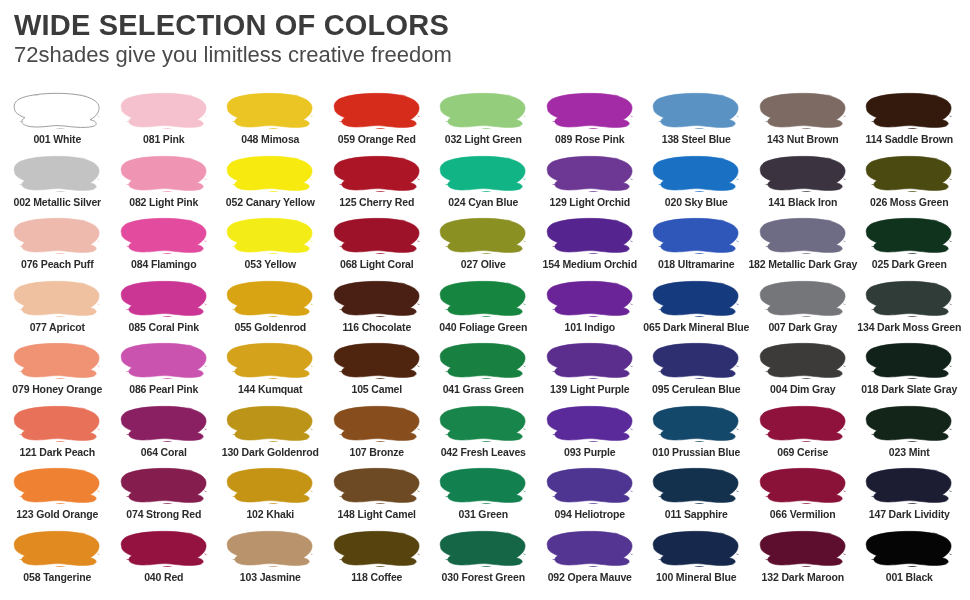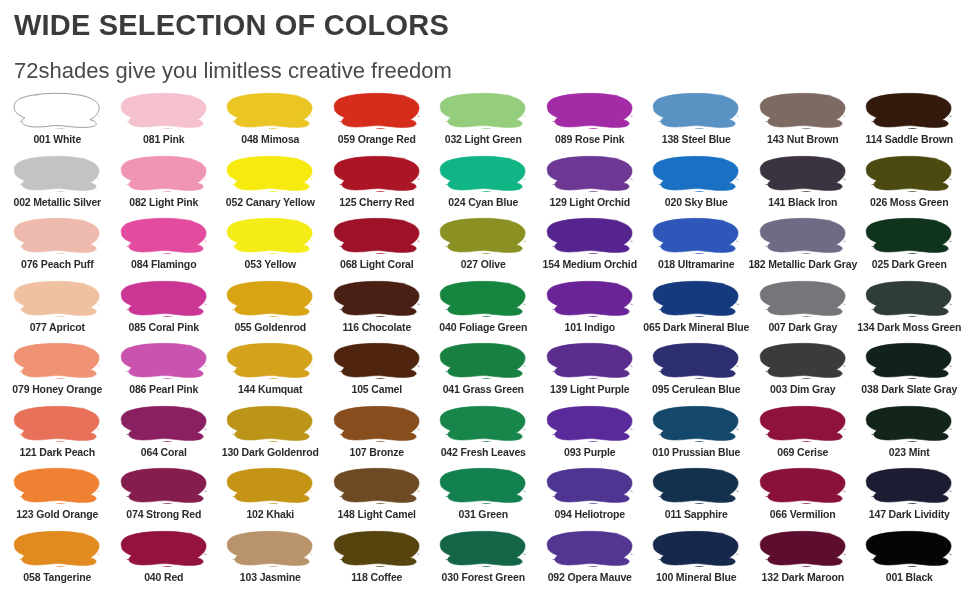--- a/index.html
+++ b/index.html
@@ -27,21 +27,21 @@
     letter-spacing: 0.2px;
     line-height: 1.05;
     margin: 0 0 2px 0;
     font-family: "Liberation Sans", "DejaVu Sans", sans-serif;
   }
   .subtitle {
     font-size: 22px;
     font-weight: normal;
     color: #4a4a4a;
     line-height: 1.15;
-    margin: 18px 0 0 0;
+    margin: 2px 0 0 0;
     font-family: "Liberation Sans", "DejaVu Sans", sans-serif;
   }
 
   .grid {
     position: absolute;
     top: 90px;
     left: 4px;
     width: 962px;
     display: grid;
     grid-template-columns: repeat(9, 106.5px);
@@ -737,36 +737,36 @@
             <g>
               <path d="M7.8,18.5 C6.2,13.6 9.9,9.2 15.4,7.3 C22.8,4.7 32.1,3.4 41.8,2.9 C52.6,2.3 63.9,2.6 73.9,4.2 C82.6,5.6 89.7,8.2 93.4,12.1 C96.6,15.5 96.3,19.8 94.1,23.4 C92.4,26.2 89.6,28.4 86.4,30.1 C88.9,30.6 91.2,31.4 92.3,32.8 C93.6,34.5 92.3,36.2 89.4,37.0 C85.1,38.2 78.3,38.3 71.2,37.8 C66.1,37.4 61.0,36.7 56.8,36.4 C52.0,36.0 48.4,36.2 44.2,36.7 C38.3,37.4 31.6,38.0 25.8,37.4 C20.6,36.9 16.7,35.3 15.6,33.0 C14.7,31.1 16.2,29.3 18.6,28.0 C14.8,26.5 11.2,24.6 9.2,22.3 C8.2,21.1 7.9,19.8 7.8,18.5 Z" fill="#3d3b39" stroke="#3d3b39" stroke-width="0.6"></path>
               <path d="M12.4,31.6 c2.0,-0.5 4.1,-0.3 5.6,0.4 c-1.9,0.5 -4.0,0.4 -5.6,-0.4 Z" fill="#3d3b39" opacity="0.85"></path>
               <path d="M93.5,25.7 c1.4,0.2 2.7,0.8 3.2,1.6 c-1.3,-0.2 -2.6,-0.8 -3.2,-1.6 Z" fill="#3d3b39" opacity="0.85"></path>
               <path d="M49.9,38.9 c3.9,-0.4 8.0,-0.2 11.0,0.6 c-3.8,0.4 -7.9,0.2 -11.0,-0.6 Z" fill="#3d3b39" opacity="0.85"></path>
               <path d="M27.2,5.0 c2.6,-0.9 5.5,-1.3 7.7,-1.0 c-2.5,0.9 -5.3,1.3 -7.7,1.0 Z" fill="#3d3b39" opacity="0.85"></path>
               <path d="M76.0,3.9 c2.4,0.1 4.7,0.6 6.0,1.4 c-2.3,-0.1 -4.6,-0.6 -6.0,-1.4 Z" fill="#3d3b39" opacity="0.85"></path>
             </g>
           </svg>
         </div>
-        <div class="label">003 Dim Gray</div>
+        <div class="label">004 Dim Gray</div>
       </div>
       <div class="cell">
         <div class="swatch-wrap">
           <svg viewBox="0 0 104 42" preserveAspectRatio="xMidYMid meet">
             <g>
               <path d="M7.8,18.5 C6.2,13.6 9.9,9.2 15.4,7.3 C22.8,4.7 32.1,3.4 41.8,2.9 C52.6,2.3 63.9,2.6 73.9,4.2 C82.6,5.6 89.7,8.2 93.4,12.1 C96.6,15.5 96.3,19.8 94.1,23.4 C92.4,26.2 89.6,28.4 86.4,30.1 C88.9,30.6 91.2,31.4 92.3,32.8 C93.6,34.5 92.3,36.2 89.4,37.0 C85.1,38.2 78.3,38.3 71.2,37.8 C66.1,37.4 61.0,36.7 56.8,36.4 C52.0,36.0 48.4,36.2 44.2,36.7 C38.3,37.4 31.6,38.0 25.8,37.4 C20.6,36.9 16.7,35.3 15.6,33.0 C14.7,31.1 16.2,29.3 18.6,28.0 C14.8,26.5 11.2,24.6 9.2,22.3 C8.2,21.1 7.9,19.8 7.8,18.5 Z" fill="#11221b" stroke="#11221b" stroke-width="0.6"></path>
               <path d="M12.4,31.6 c2.0,-0.5 4.1,-0.3 5.6,0.4 c-1.9,0.5 -4.0,0.4 -5.6,-0.4 Z" fill="#11221b" opacity="0.85"></path>
               <path d="M93.5,25.7 c1.4,0.2 2.7,0.8 3.2,1.6 c-1.3,-0.2 -2.6,-0.8 -3.2,-1.6 Z" fill="#11221b" opacity="0.85"></path>
               <path d="M49.9,38.9 c3.9,-0.4 8.0,-0.2 11.0,0.6 c-3.8,0.4 -7.9,0.2 -11.0,-0.6 Z" fill="#11221b" opacity="0.85"></path>
               <path d="M27.2,5.0 c2.6,-0.9 5.5,-1.3 7.7,-1.0 c-2.5,0.9 -5.3,1.3 -7.7,1.0 Z" fill="#11221b" opacity="0.85"></path>
               <path d="M76.0,3.9 c2.4,0.1 4.7,0.6 6.0,1.4 c-2.3,-0.1 -4.6,-0.6 -6.0,-1.4 Z" fill="#11221b" opacity="0.85"></path>
             </g>
           </svg>
         </div>
-        <div class="label">038 Dark Slate Gray</div>
+        <div class="label">018 Dark Slate Gray</div>
       </div>
       <div class="cell">
         <div class="swatch-wrap">
           <svg viewBox="0 0 104 42" preserveAspectRatio="xMidYMid meet">
             <g>
               <path d="M7.8,18.5 C6.2,13.6 9.9,9.2 15.4,7.3 C22.8,4.7 32.1,3.4 41.8,2.9 C52.6,2.3 63.9,2.6 73.9,4.2 C82.6,5.6 89.7,8.2 93.4,12.1 C96.6,15.5 96.3,19.8 94.1,23.4 C92.4,26.2 89.6,28.4 86.4,30.1 C88.9,30.6 91.2,31.4 92.3,32.8 C93.6,34.5 92.3,36.2 89.4,37.0 C85.1,38.2 78.3,38.3 71.2,37.8 C66.1,37.4 61.0,36.7 56.8,36.4 C52.0,36.0 48.4,36.2 44.2,36.7 C38.3,37.4 31.6,38.0 25.8,37.4 C20.6,36.9 16.7,35.3 15.6,33.0 C14.7,31.1 16.2,29.3 18.6,28.0 C14.8,26.5 11.2,24.6 9.2,22.3 C8.2,21.1 7.9,19.8 7.8,18.5 Z" fill="#e87259" stroke="#e87259" stroke-width="0.6"></path>
               <path d="M12.4,31.6 c2.0,-0.5 4.1,-0.3 5.6,0.4 c-1.9,0.5 -4.0,0.4 -5.6,-0.4 Z" fill="#e87259" opacity="0.85"></path>
               <path d="M93.5,25.7 c1.4,0.2 2.7,0.8 3.2,1.6 c-1.3,-0.2 -2.6,-0.8 -3.2,-1.6 Z" fill="#e87259" opacity="0.85"></path>
               <path d="M49.9,38.9 c3.9,-0.4 8.0,-0.2 11.0,0.6 c-3.8,0.4 -7.9,0.2 -11.0,-0.6 Z" fill="#e87259" opacity="0.85"></path>
               <path d="M27.2,5.0 c2.6,-0.9 5.5,-1.3 7.7,-1.0 c-2.5,0.9 -5.3,1.3 -7.7,1.0 Z" fill="#e87259" opacity="0.85"></path>

